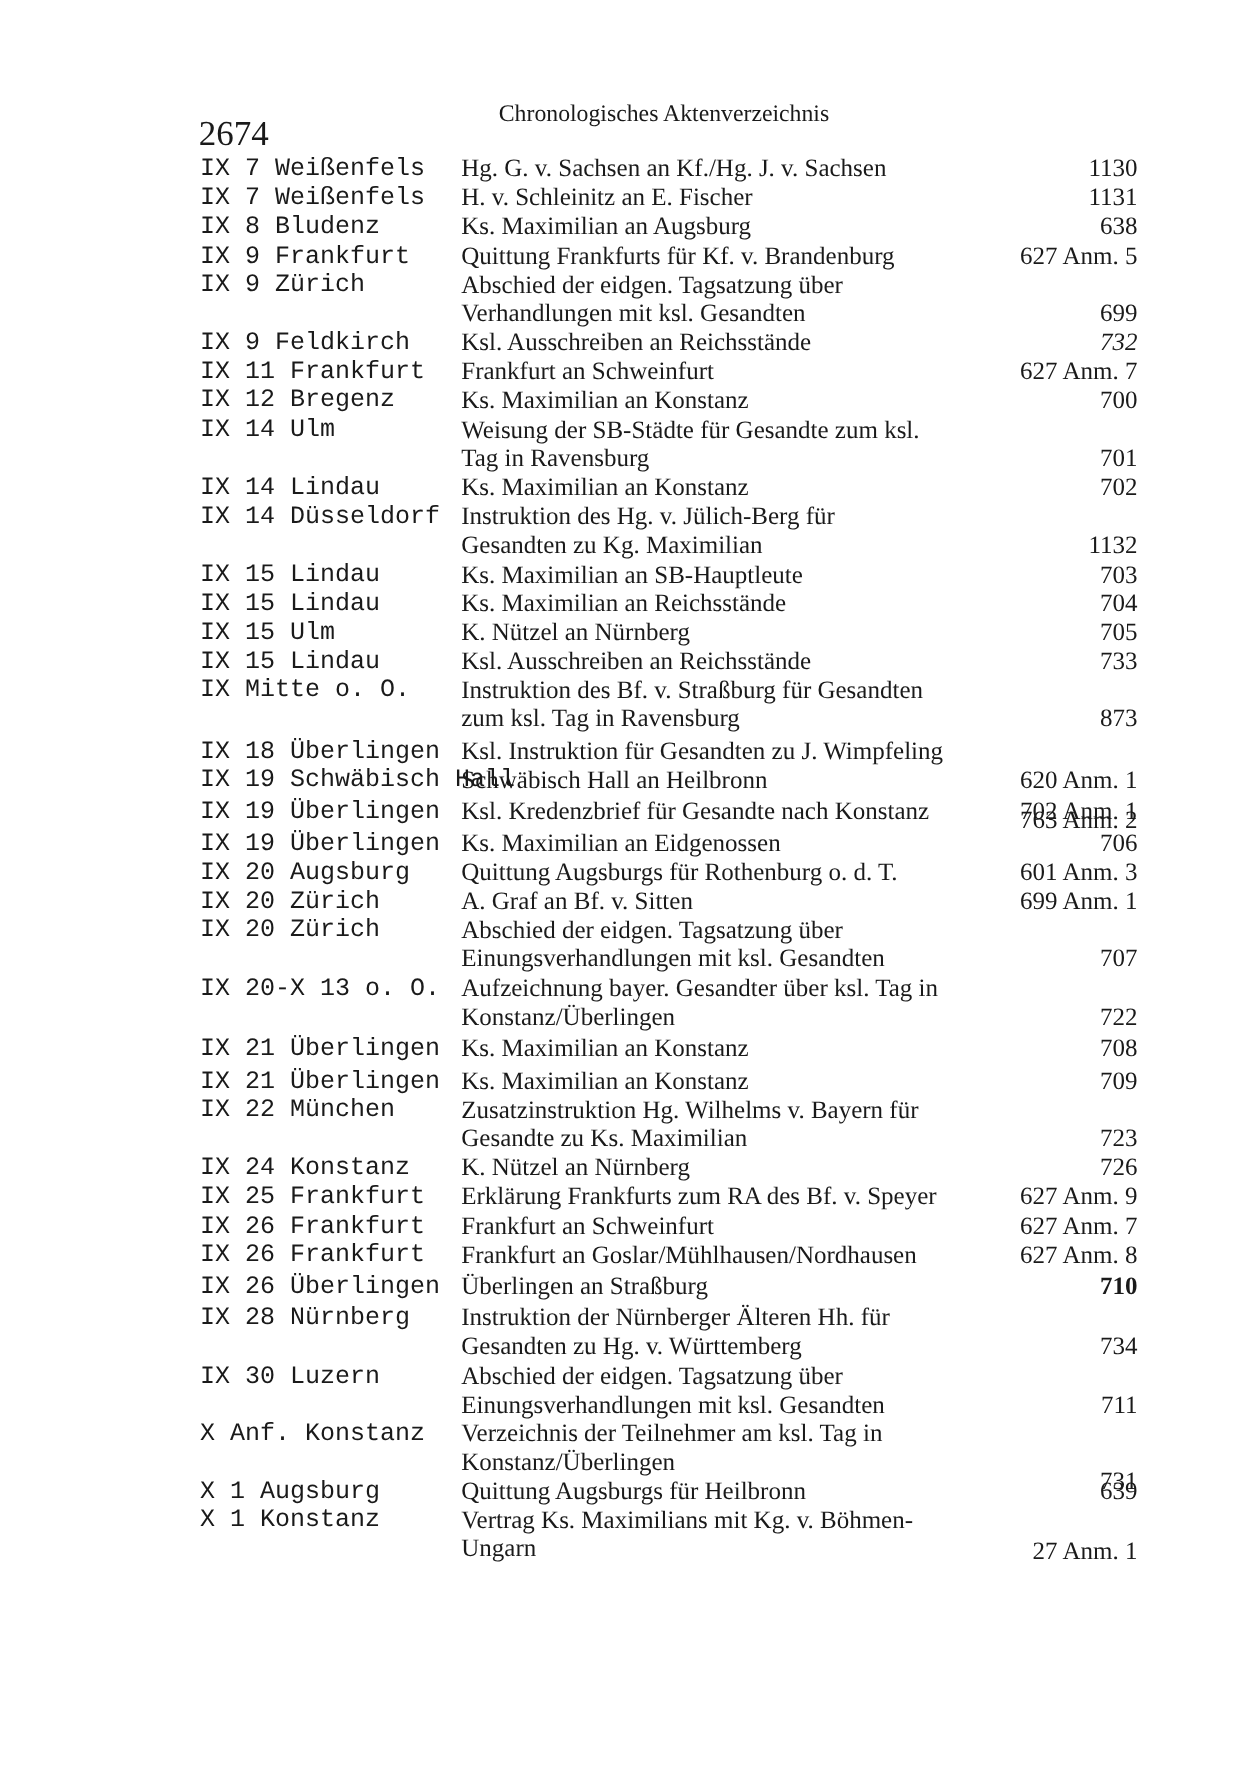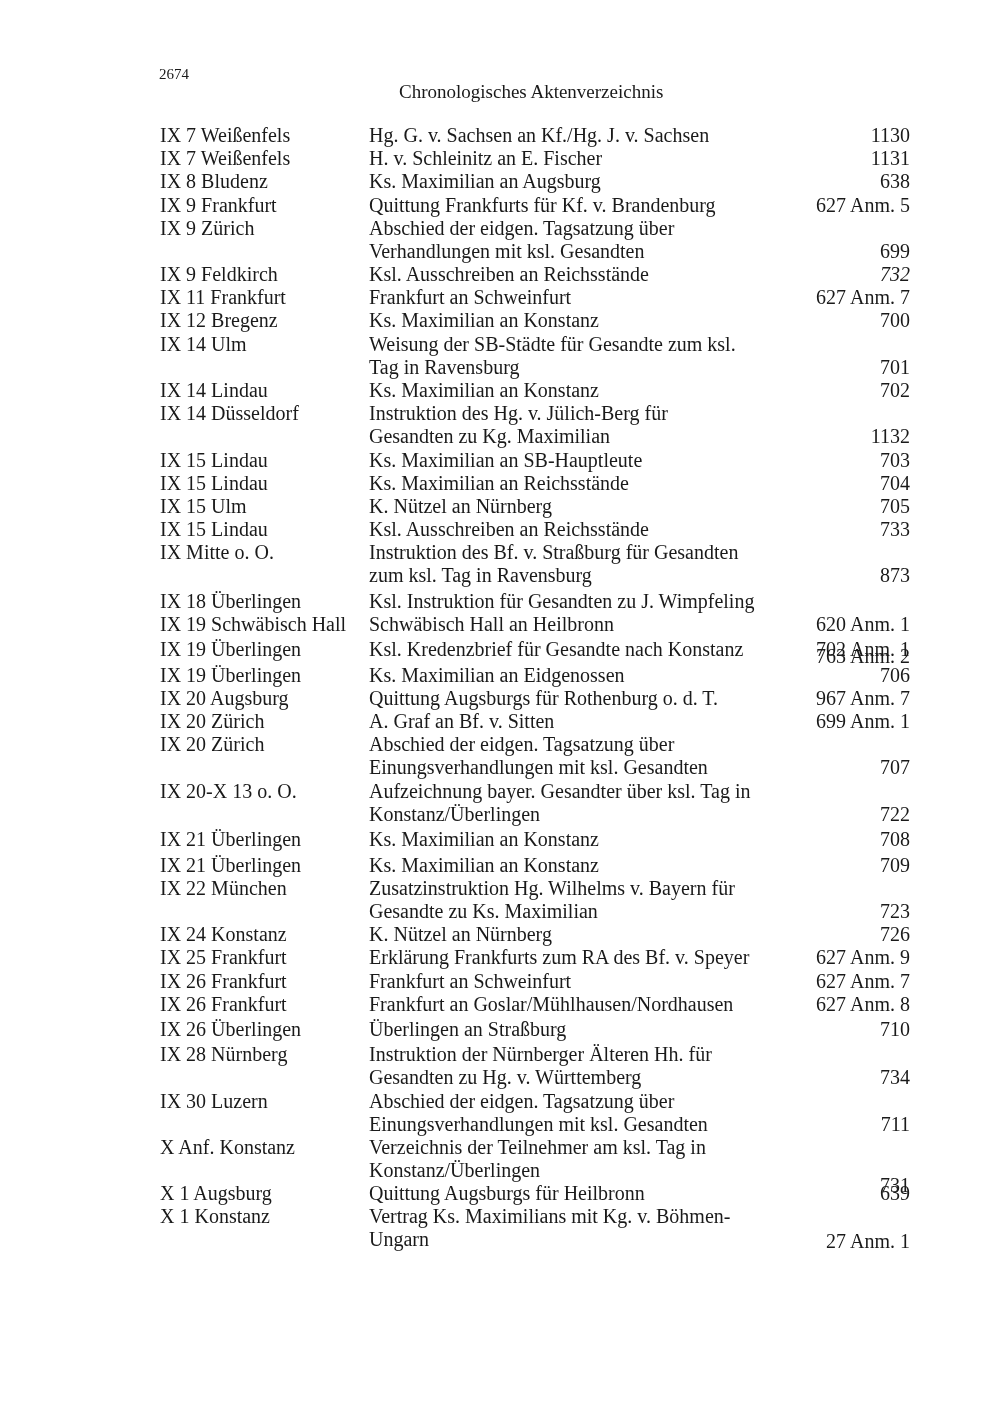--- a/index.html
+++ b/index.html
@@ -1,22 +1,22 @@
 <!DOCTYPE html>
 <html><head>
   <meta charset="utf-8">
   <style>
     html, body { margin: 0; padding: 0; background: #ffffff; }
     body { width: 1004px; height: 1418px; position: relative; overflow: hidden;
            font-family: "Liberation Serif", "DejaVu Serif", serif; color: #1a1a1a; }
-    .page-number { position: absolute; left: 159px; top: 66px; font-size: 15px; }
+    .page-number { position: absolute; left: 159px; top: 92px; font-size: 28px; }
     .running-head { position: absolute; left: 399px; top: 81px; font-size: 19px; }
     .rows { position: absolute; left: 0; top: 0; width: 1004px; }
     .row { position: absolute; left: 0; width: 1004px; font-size: 20px; line-height: 23px; }
-    .date { position: absolute; left: 160px; white-space: nowrap; }
+    .date { position: absolute; left: 160px; white-space: nowrap; font-family: Liberation Mono, monospace; }
     .desc { position: absolute; left: 369px; width: 440px; white-space: pre-line; }
     .ref { position: absolute; right: 94px; white-space: nowrap; text-align: right; }
   </style>
 </head>
 <body>
 
 <div class="page-number">2674</div>
 <div class="running-head">Chronologisches Aktenverzeichnis</div>
 
 <div class="rows" id="rows">
@@ -120,21 +120,21 @@
       <span class="ref" style="top: 0px;">702 Anm. 1</span>
     </div>
     <div class="row" style="top: 664px;">
       <span class="date">IX 19 Überlingen</span>
       <span class="desc">Ks. Maximilian an Eidgenossen</span>
       <span class="ref" style="top: 0px;">706</span>
     </div>
     <div class="row" style="top: 687px;">
       <span class="date">IX 20 Augsburg</span>
       <span class="desc">Quittung Augsburgs für Rothenburg o. d. T.</span>
-      <span class="ref" style="top: 0px;">967 Anm. 7</span>
+      <span class="ref" style="top: 0px;">601 Anm. 3</span>
     </div>
     <div class="row" style="top: 710px;">
       <span class="date">IX 20 Zürich</span>
       <span class="desc">A. Graf an Bf. v. Sitten</span>
       <span class="ref" style="top: 0px;">699 Anm. 1</span>
     </div>
     <div class="row" style="top: 733px;">
       <span class="date">IX 20 Zürich</span>
       <span class="desc">Abschied der eidgen. Tagsatzung über
 Einungsverhandlungen mit ksl. Gesandten</span>
@@ -178,21 +178,21 @@
       <span class="ref" style="top: 0px;">627 Anm. 7</span>
     </div>
     <div class="row" style="top: 993px;">
       <span class="date">IX 26 Frankfurt</span>
       <span class="desc">Frankfurt an Goslar/Mühlhausen/Nordhausen</span>
       <span class="ref" style="top: 0px;">627 Anm. 8</span>
     </div>
     <div class="row" style="top: 1018px;">
       <span class="date">IX 26 Überlingen</span>
       <span class="desc">Überlingen an Straßburg</span>
-      <span class="ref" style="top: 0px;">710</span>
+      <span class="ref" style="top: 0px; font-weight: bold;">710</span>
     </div>
     <div class="row" style="top: 1043px;">
       <span class="date">IX 28 Nürnberg</span>
       <span class="desc">Instruktion der Nürnberger Älteren Hh. für
 Gesandten zu Hg. v. Württemberg</span>
       <span class="ref" style="top: 23px;">734</span>
     </div>
     <div class="row" style="top: 1090px;">
       <span class="date">IX 30 Luzern</span>
       <span class="desc">Abschied der eidgen. Tagsatzung über

